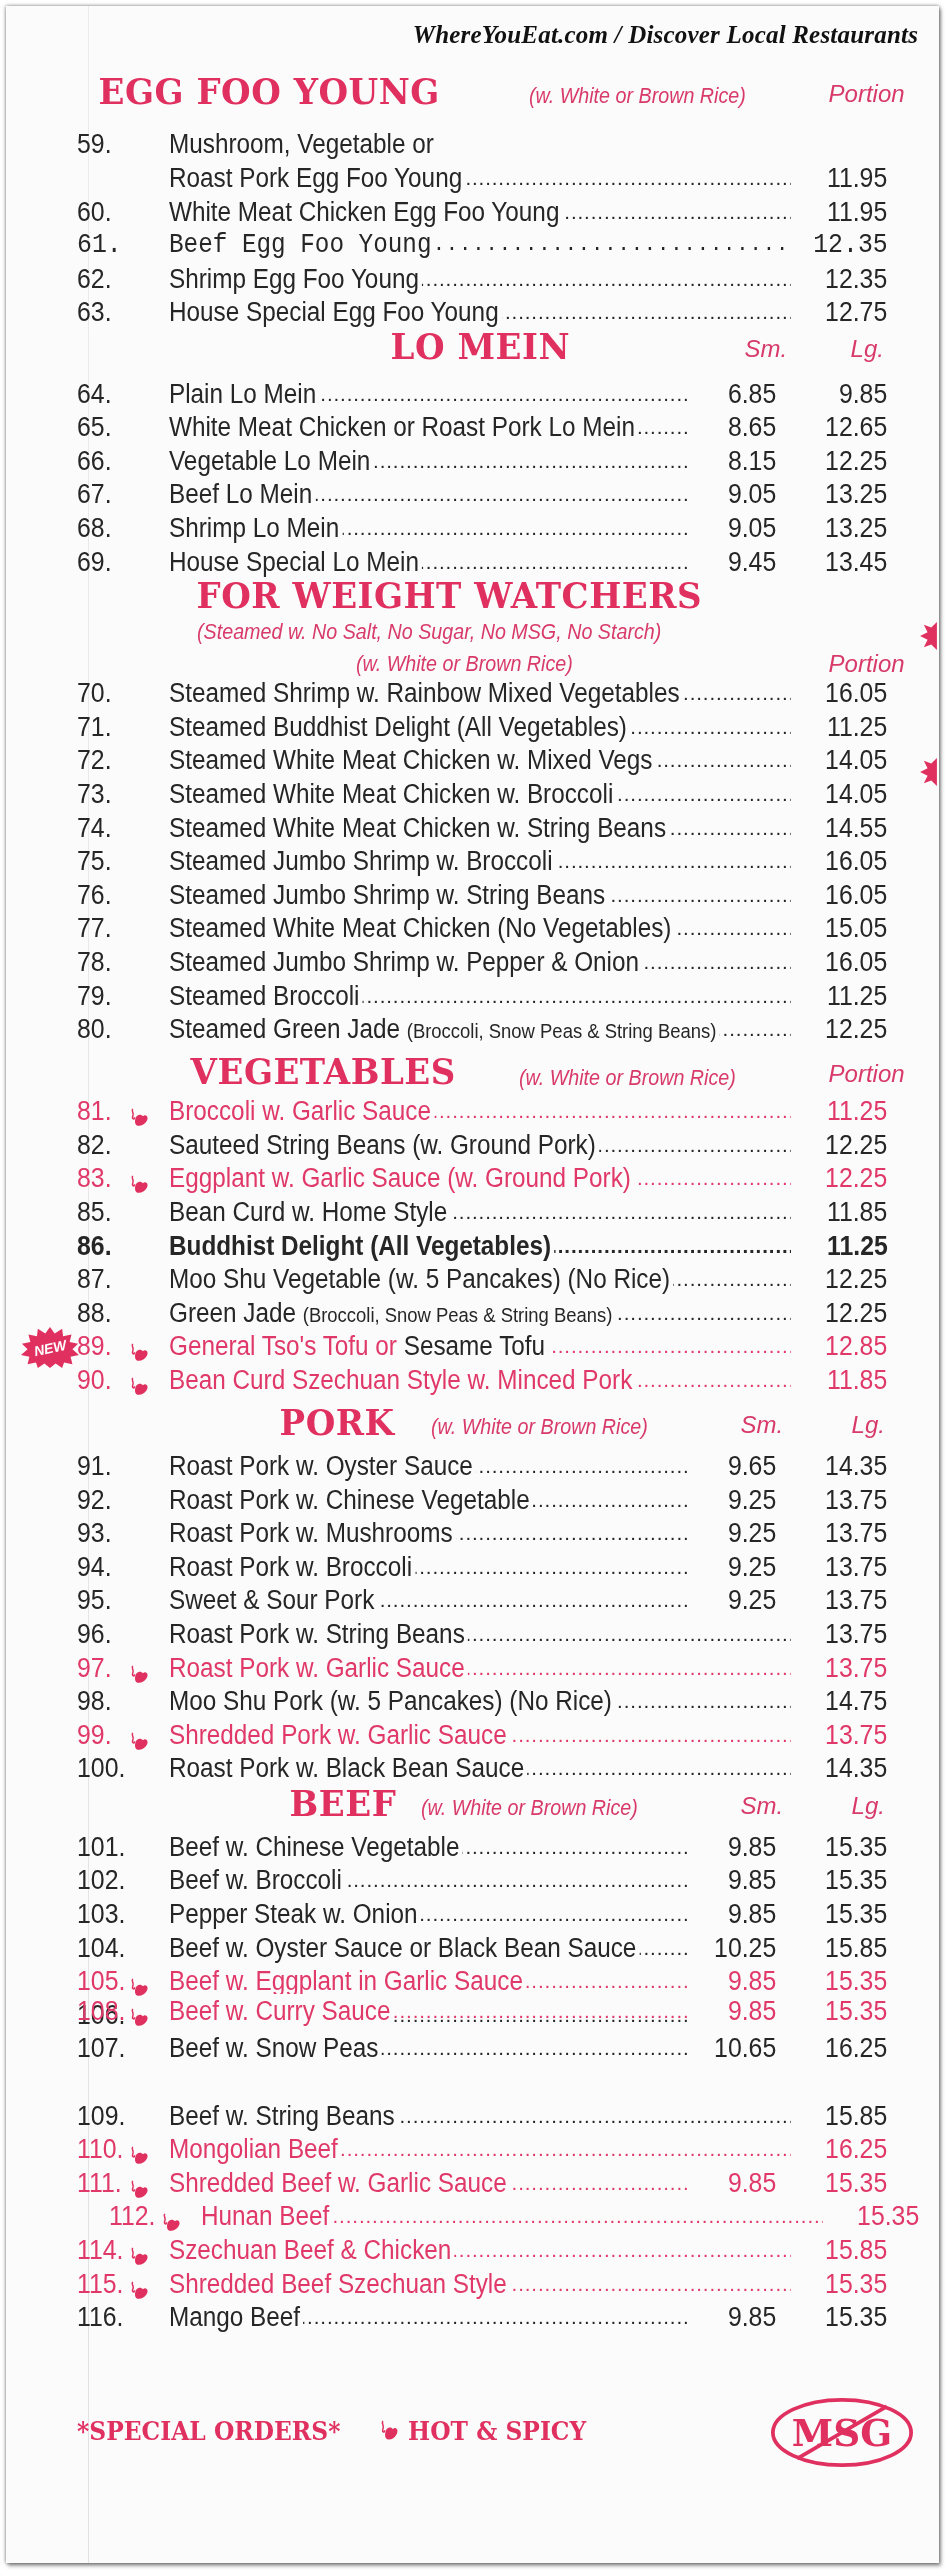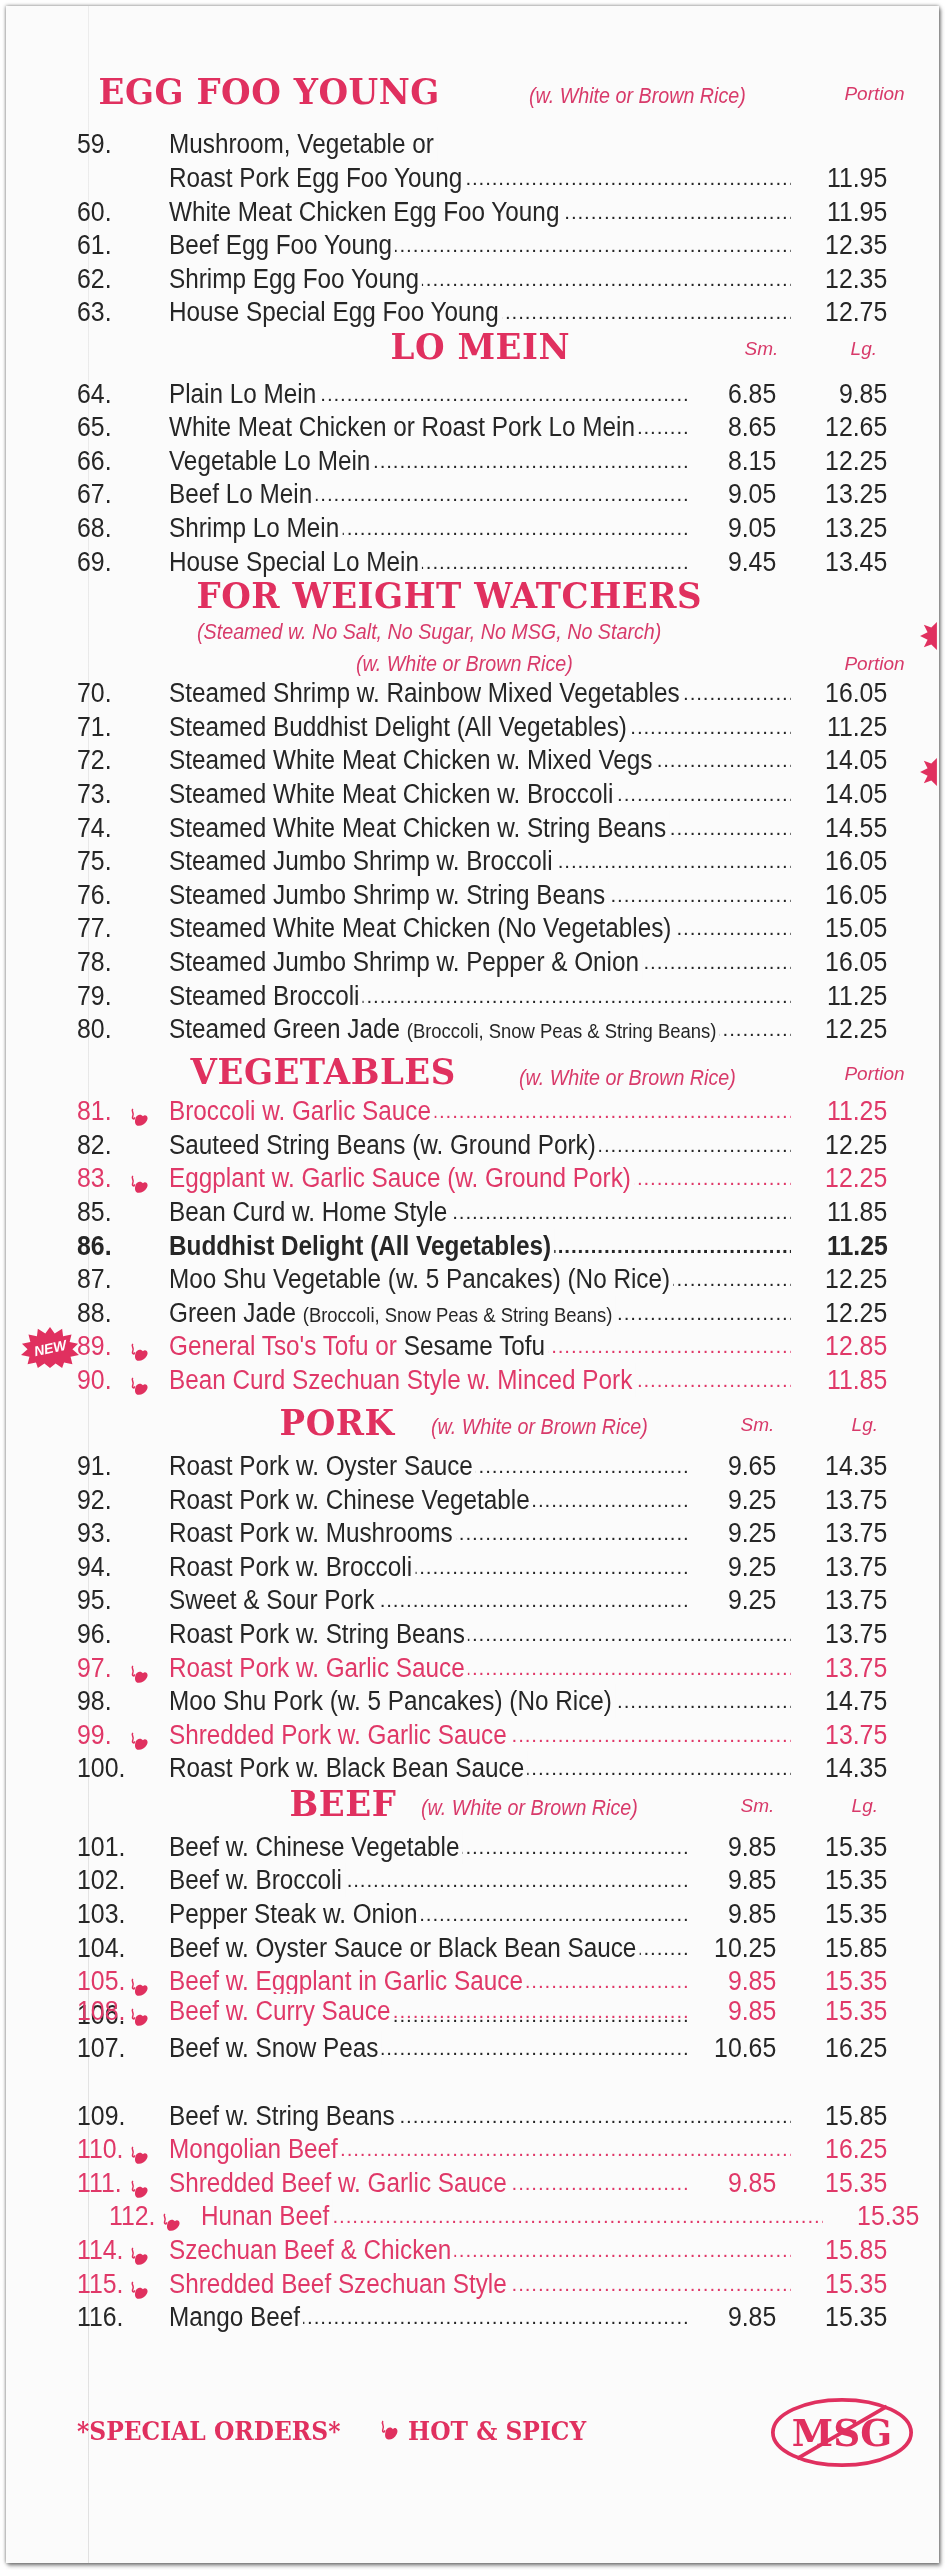--- a/index.html
+++ b/index.html
@@ -30,21 +30,21 @@
   .sec-title {
     position:absolute; font-family:"DejaVu Serif", serif; font-weight:bold;
     color:#e0305f; font-size:34px; letter-spacing:0.5px; line-height:37px;
     transform:scaleY(1.05);
   }
   .sec-note {
     position:absolute; font-style:italic; color:#d83a6a; font-size:22.4px; line-height:28px;
     transform:scaleX(0.88); transform-origin:left center;
   }
   .col-h {
-    position:absolute; font-style:italic; color:#d83a6a; font-size:19px; line-height:28px;
+    position:absolute; font-style:italic; color:#d83a6a; font-size:24px; line-height:28px;
   }
   .row {
     position:absolute; left:0; width:916px; height:34px;
     font-size:27px; color:#262626; line-height:34px;
   }
   .row.hot { color:#e03868; }
   .row .num { position:absolute; left:71px; transform:scaleX(0.92); transform-origin:left center; }
   .row .pep {
     position:absolute; left:123px; top:7.5px; width:20.5px; height:20.5px;
   }
@@ -71,41 +71,42 @@
   .footer .gap { display:inline-block; width:24px; }
   .msg {
     position:absolute; left:763px; top:2391px; width:146px; height:71px;
   }
   .edge-star { position:absolute; right:1.9px; width:17px; height:28px; }
 </style>
 </head>
 <body>
 
 <div class="page">
+  <div class="watermark">WhereYouEat.com / Discover Local Restaurants</div>
 
   <div class="menu" id="menu">
       <div class="sec-head" style="top: 67px;">
         <span class="sec-title" style="left:93px;top:0">EGG FOO YOUNG</span>
         <span class="sec-note" style="left:523px;top:9.3px">(w. White or Brown Rice)</span>
         <span class="col-h" style="right:34px;top:7.5px">Portion</span>
       </div>
       <div class="row" style="top: 121px;">
         <span class="num">59.</span>
         <span class="name" style="background: rgb(251, 251, 251); z-index: 2; padding-right: 3.7px;"><span>Mushroom, Vegetable or</span></span>
         <span class="name" style="top: 34px; background: rgb(251, 251, 251); z-index: 2; padding-right: 3.7px;"><span>Roast Pork Egg Foo Young</span></span>
         <span class="leader" style="left: 163px; right: 131px; top: 34px; z-index: 1;">........................................................................................................................</span>
         <span class="lg" style="top: 34px; background: rgb(251, 251, 251); z-index: 2; padding-left: 3.7px;">11.95</span>
       </div>
       <div class="row" style="top: 189px;">
         <span class="num">60.</span>
         <span class="name" style="background: rgb(251, 251, 251); z-index: 2; padding-right: 3.7px;"><span>White Meat Chicken Egg Foo Young</span></span>
         <span class="leader" style="left: 163px; right: 131px; top: 0px; z-index: 1;">........................................................................................................................</span>
         <span class="lg" style="top: 0px; background: rgb(251, 251, 251); z-index: 2; padding-left: 3.7px;">11.95</span>
       </div>
-      <div class="row" style="top: 222px;">
+      <div class="row" style="top: 222px; font-family: Liberation Mono, monospace;">
         <span class="num">61.</span>
         <span class="name" style="background: rgb(251, 251, 251); z-index: 2; padding-right: 3.7px;"><span>Beef Egg Foo Young</span></span>
         <span class="leader" style="left: 163px; right: 131px; top: 0px; z-index: 1;">........................................................................................................................</span>
         <span class="lg" style="top: 0px; background: rgb(251, 251, 251); z-index: 2; padding-left: 3.7px;">12.35</span>
       </div>
       <div class="row" style="top: 256px;">
         <span class="num">62.</span>
         <span class="name" style="background: rgb(251, 251, 251); z-index: 2; padding-right: 3.7px;"><span>Shrimp Egg Foo Young</span></span>
         <span class="leader" style="left: 163px; right: 131px; top: 0px; z-index: 1;">........................................................................................................................</span>
         <span class="lg" style="top: 0px; background: rgb(251, 251, 251); z-index: 2; padding-left: 3.7px;">12.35</span>

